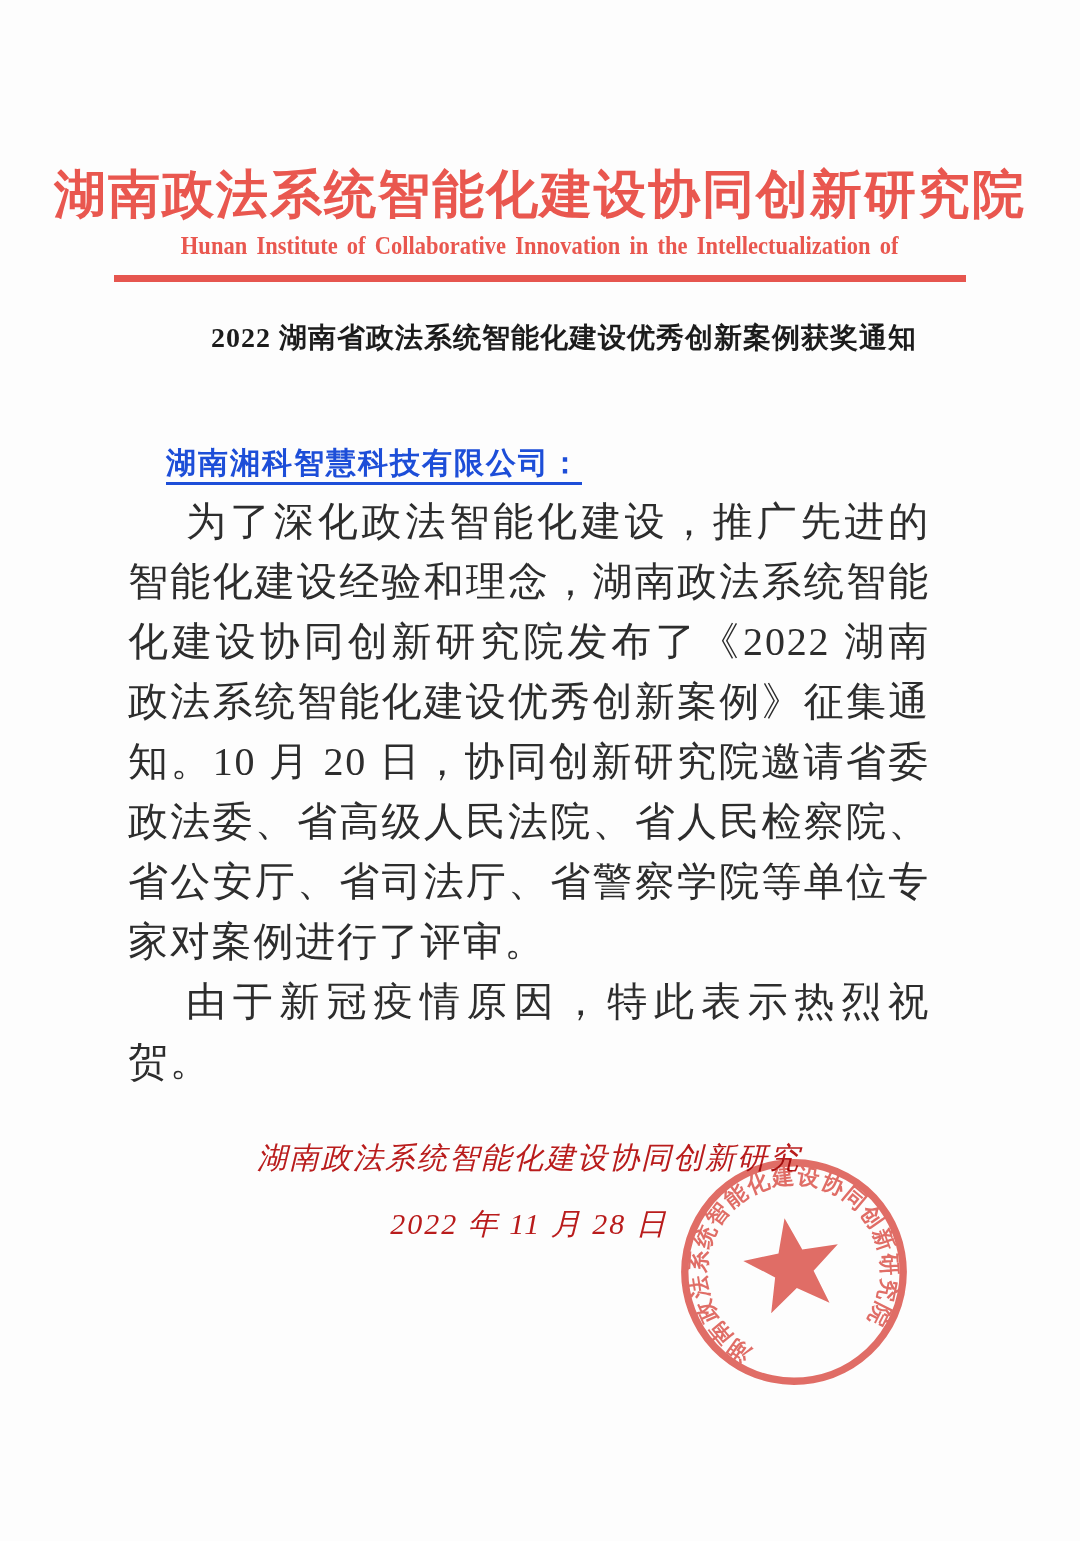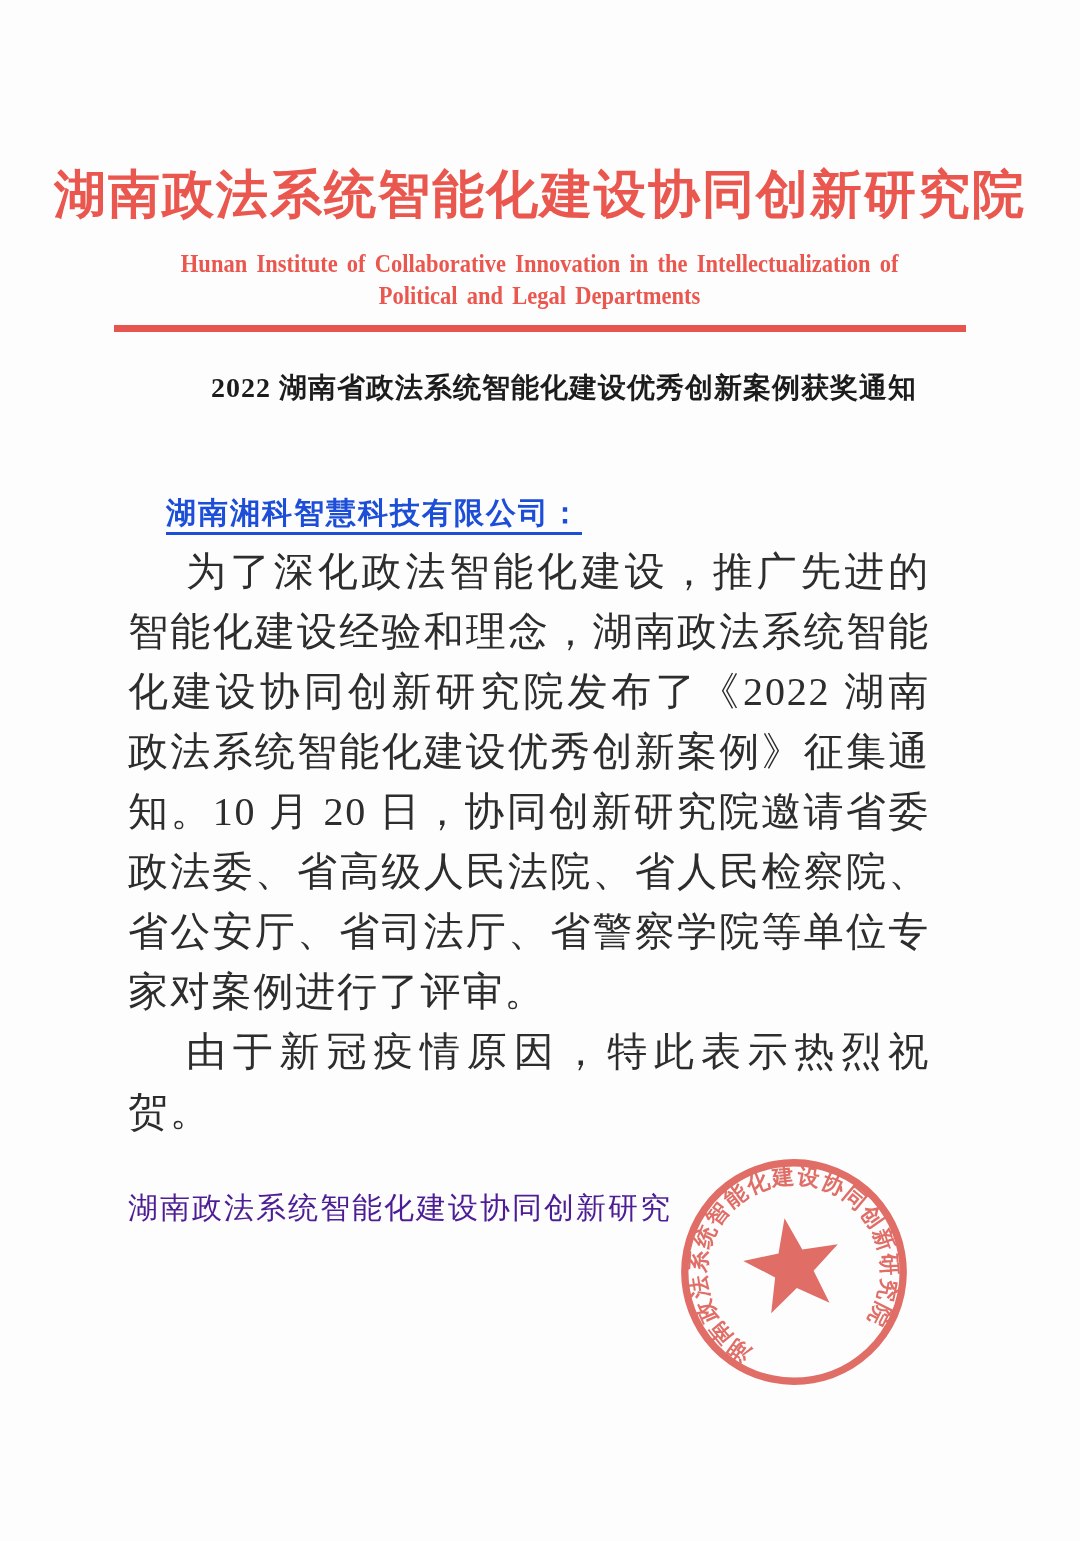--- a/index.html
+++ b/index.html
@@ -18,21 +18,21 @@
   
   .letterhead { padding-top: 166px; text-align: center; }
   .cn-title {
     font-size: 52px;
     line-height: 58px;
     font-weight: bold;
     color: #e9574f;
     letter-spacing: 2px;
     white-space: nowrap;
   }
-  .en-title { margin-top: 24px; color: #e9574f; font-weight: bold; font-family: Liberation Serif, serif; }
+  .en-title { margin-top: 6px; color: #e9574f; font-weight: bold; font-family: Liberation Serif, serif; }
   .en-line {
     display: block;
     font-size: 25px;
     line-height: 32px;
     white-space: nowrap;
     word-spacing: 4px;
   }
   .en-line > span { display: inline-block; transform: scaleX(0.9); transform-origin: 50% 50%; }
   .rule {
     width: 852px; height: 7px;
@@ -91,24 +91,25 @@
     border-bottom: 3px solid #151515;
     padding: 0 16px;
     margin: 0 10px;
     font-weight: bold;
     color: #151515;
   }
 
   
   .closing {
     margin: 44px 150px 0 128px;
-    text-align: left;
+    text-align: center;
     font-size: 30px;
     letter-spacing: 2px;
-    color: #4c1d95;
+    color: #b91c1c;
+    font-style: italic;
   }
   .closing .sig  { line-height: 44px; }
   .closing .date { line-height: 44px; margin-top: 22px; }
 
   
   .seal {
     position: absolute;
     left: 668px;
     top: 1146px;
     width: 252px;
@@ -129,21 +130,20 @@
 </style>
 </head>
 <body>
 
 <div class="page">
 
   <header class="letterhead">
     <div class="cn-title">湖南政法系统智能化建设协同创新研究院</div>
     <div class="en-title">
       <span class="en-line"><span>Hunan Institute of Collaborative Innovation in the Intellectualization of</span></span>
-      <span class="en-line"><span>Political and Legal Departments</span></span>
     </div>
     <div class="rule"></div>
   </header>
 
   <div class="notice-title">2022 湖南省政法系统智能化建设优秀创新案例获奖通知</div>
 
   <div class="recipient">
     <span class="u">湖南湘科智慧科技有限公司：</span>
   </div>
 
@@ -151,20 +151,21 @@
     <p>
       <span>为了深化政法智能化建设，推广先进的智能化建设经验和理念，湖南政法系统智能化建设协同创新研究院发布了《2022 湖南政法系统智能化建设优秀创新案例》征集通知。10 月 20 日，协同创新研究院邀请省委政法委、省高级人民法院、省人民检察院、省公安厅、省司法厅、省警察学院等单位专家对案例进行了评审。</span>
     </p>
     <p>
       <span>由于新冠疫情原因，特此表示热烈祝贺。</span>
     </p>
   </div>
 
   <div class="closing">
     <div class="sig">湖南政法系统智能化建设协同创新研究</div>
+    <div class="date">2022 年 11 月 28 日</div>
   </div>
 
   <div class="seal">
     <svg viewBox="0 0 240 240" xmlns="http://www.w3.org/2000/svg" xmlns:xlink="http://www.w3.org/1999/xlink">
       <defs>
         <path id="sealTextArc" d="M 71.8 188.8 A 84 84 0 1 1 168.2 188.8" fill="none"></path>
       </defs>
       <circle cx="120" cy="120" r="104" fill="none" stroke="#dd544c" stroke-width="7"></circle>
       <polygon points="120,68 131.5,100.2 165.7,101.2 138.6,122 148.2,154.8 120,135.5 91.8,154.8 101.4,122 74.3,101.2 108.5,100.2" fill="#dd544c"></polygon>
       <text>

